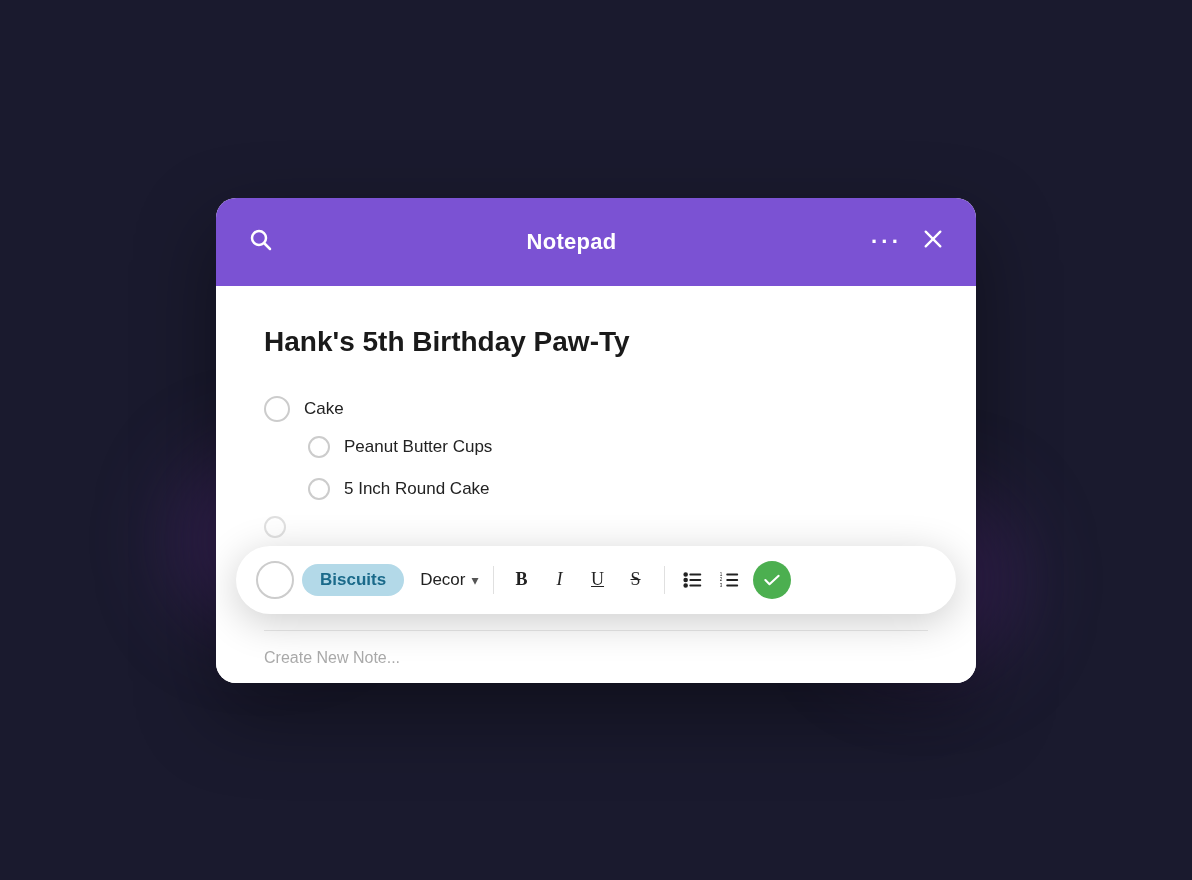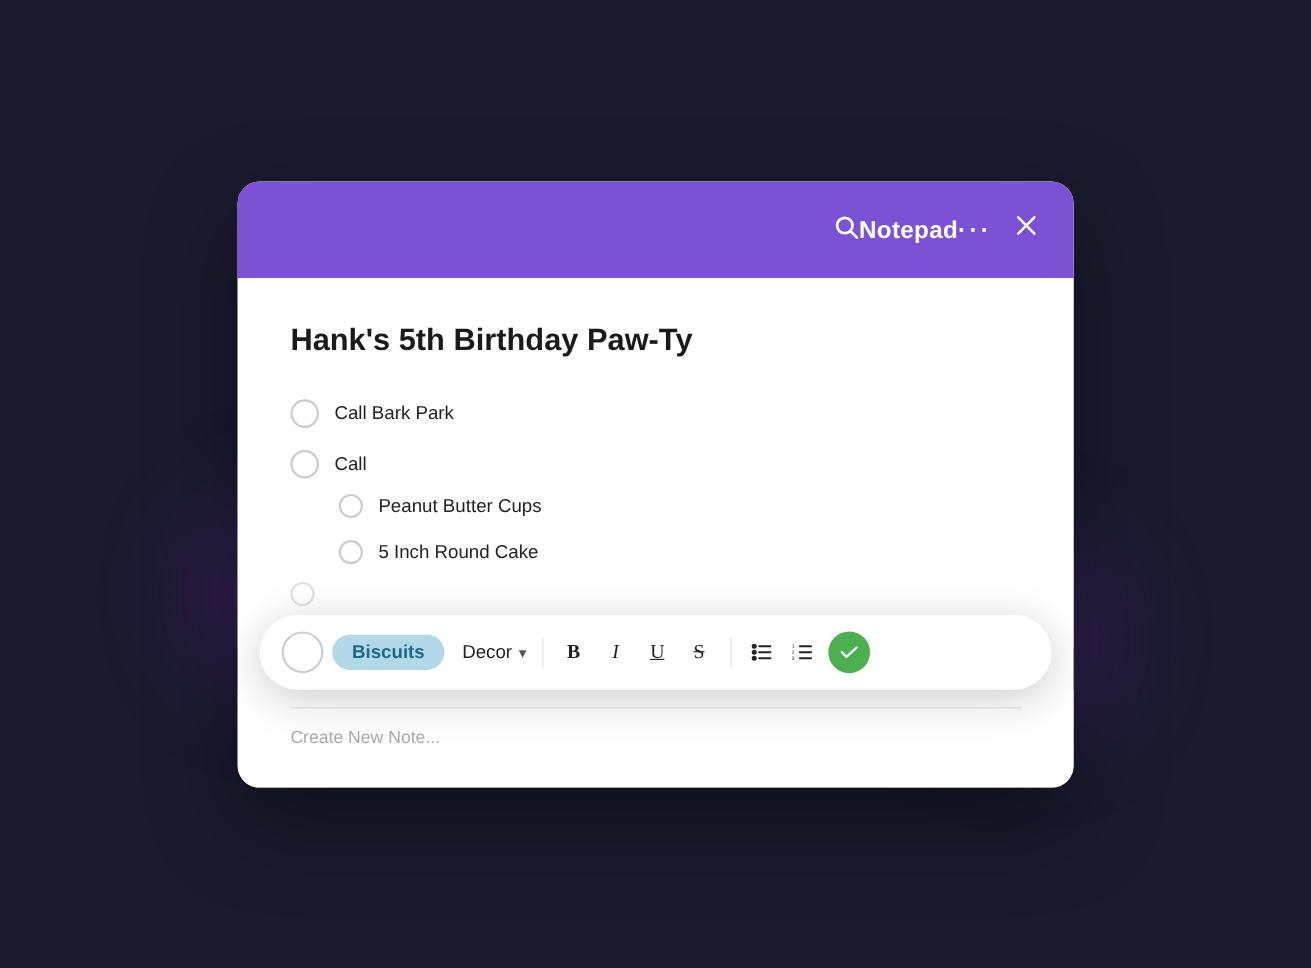--- a/index.html
+++ b/index.html
@@ -51,21 +51,21 @@
       border-radius: 20px;
       overflow: hidden;
       box-shadow: 0 30px 80px rgba(0,0,0,0.4);
     }
 
     
     .window-header {
       background: #7b52d3;
       display: flex;
       align-items: center;
-      justify-content: flex-end;
+      justify-content: space-between;
       padding: 0 32px;
       height: 88px;
     }
 
     .header-icon {
       color: white;
       font-size: 22px;
       cursor: pointer;
     }
 
@@ -271,21 +271,21 @@
       flex-shrink: 0;
     }
 
     .confirm-btn svg {
       fill: white;
     }
 
     
     .window-bottom {
       background: white;
-      padding: 16px 48px 36px;
+      padding: 16px 48px 16px;
     }
 
     .bottom-divider {
       height: 1px;
       background: #e8e8e8;
       margin-bottom: 18px;
     }
 
     .create-new-note {
       font-size: 16px;
@@ -319,28 +319,24 @@
           </svg>
         </span>
       </div>
     </div>
 
     <div class="window-content">
       <div class="note-title">Hank's 5th Birthday Paw-Ty</div>
 
       <ul class="checklist">
 
-        <li class="checklist-item">
-          <div class="checkbox-circle"></div>
-          <span class="item-text">Call Bark Park</span>
-        </li>
 
         <li class="checklist-item" style="padding-bottom:4px;">
           <div class="checkbox-circle"></div>
-          <span class="item-text">Call</span>
+          <span class="item-text">Cake</span>
         </li>
 
         <li class="checklist-item sub-item">
           <div class="checkbox-circle small"></div>
           <span class="item-text">Peanut Butter Cups</span>
         </li>
 
         <li class="checklist-item sub-item">
           <div class="checkbox-circle small"></div>
           <span class="item-text">5 Inch Round Cake</span>

